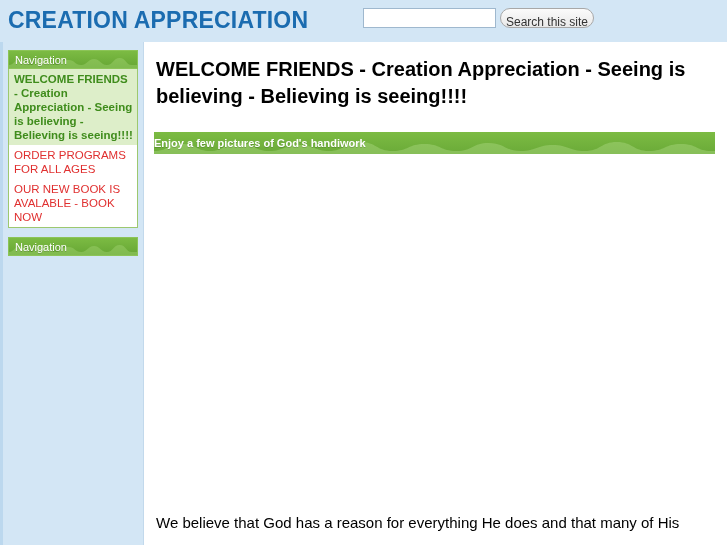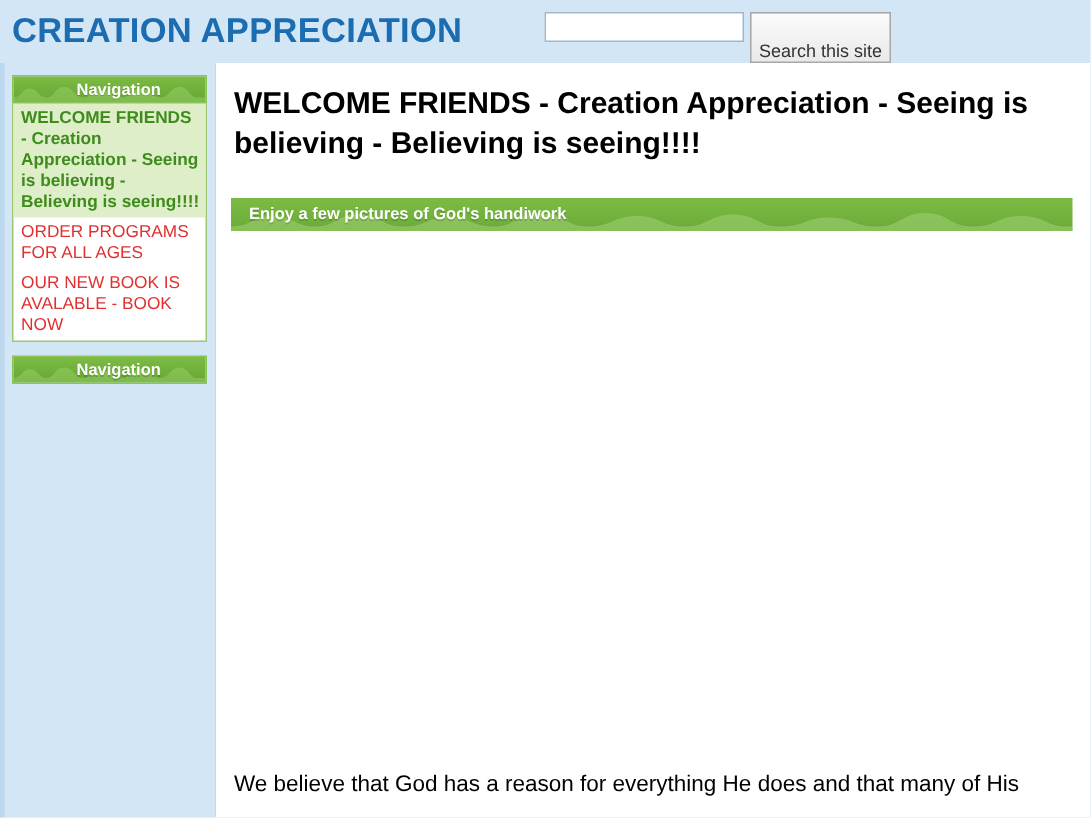--- a/index.html
+++ b/index.html
@@ -58,23 +58,23 @@
     background: #ffffff;
     font-family: "Liberation Sans", sans-serif;
     font-size: 12px;
     color: #222;
     outline: none;
     box-sizing: content-box;
   }
   #search-button {
     margin-left: 4px;
     height: 20px;
-    padding: 16px 5px;
+    padding: 4px 5px;
     border: 1px solid #a8a8a8;
-    border-radius: 0;
+    border-radius: 10px;
     background: linear-gradient(#fbfbfb, #e9e9e9);
     font-family: "Liberation Sans", sans-serif;
     font-size: 12px;
     color: #333;
     cursor: pointer;
     white-space: nowrap;
     line-height: 18px;
   }
 
   
@@ -113,21 +113,21 @@
     height: 15px;
     opacity: 0.5;
   }
   .green-banner .banner-text {
     position: relative;
     z-index: 2;
     color: #ffffff;
     font-size: 11px;
     font-weight: bold;
     line-height: 22px;
-    padding-left: 12px;
+    padding-left: 0;
     text-shadow: 0 1px 0 rgba(0,0,0,0.15);
     white-space: nowrap;
   }
 
   #body-text {
     margin: 358px 14px 0 12px;
     font-size: 15px;
     line-height: 21px;
     color: #000000;
   }
@@ -160,25 +160,24 @@
     bottom: -1px;
     width: 100%;
     height: 13px;
     opacity: 0.48;
   }
   .nav-header .nav-header-label {
     position: relative;
     z-index: 2;
     color: #ffffff;
     font-size: 11px;
-    font-weight: bold;
+    font-weight: normal;
     line-height: 18px;
     padding-left: 6px;
     text-shadow: 0 1px 0 rgba(0,0,0,0.18);
-    margin-left: 36px;
   }
   .nav-list {
     background: #ffffff;
     border: 1px solid #9dc86f;
     border-top: none;
     box-sizing: border-box;
     padding: 0;
     margin: 0;
     list-style: none;
   }

